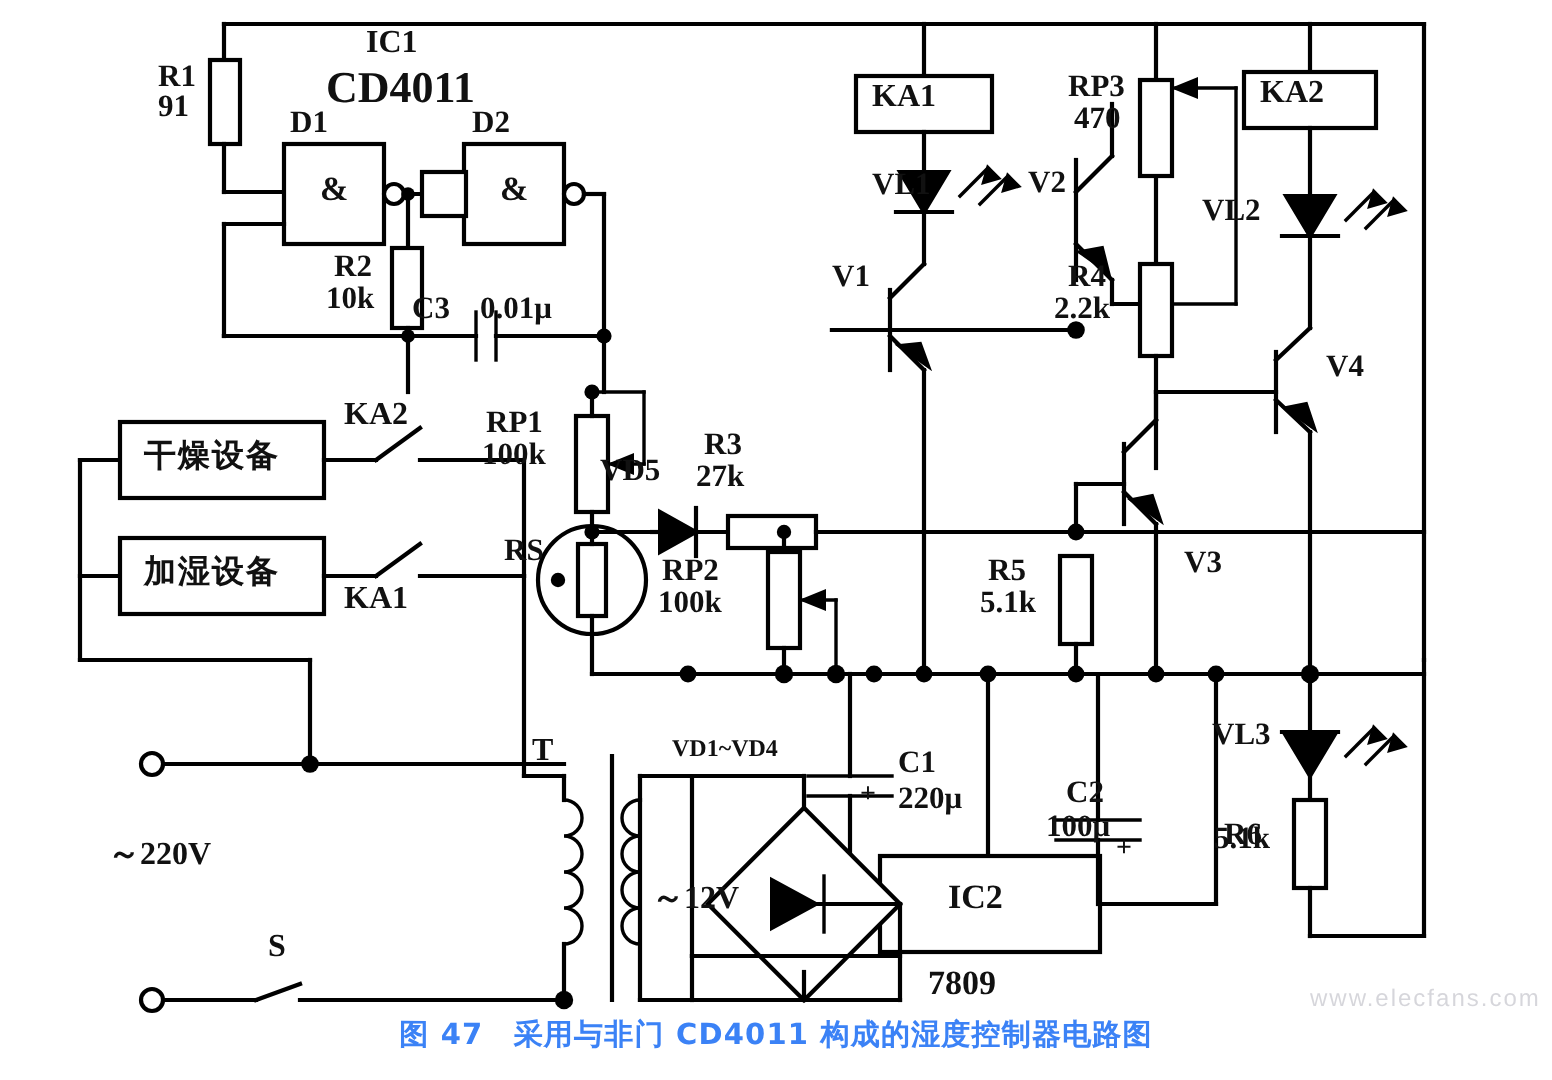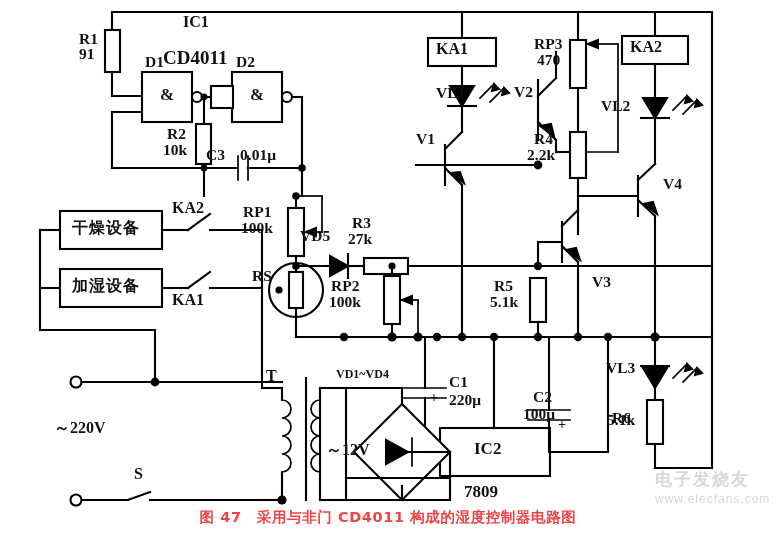--- a/index.html
+++ b/index.html
@@ -13,21 +13,21 @@
   .sym{stroke:#000;stroke-width:2.1;fill:#fff;}
   .symfill{stroke:#000;stroke-width:2.0;fill:#000;}
   .dot{fill:#000;}
   .lbl{position:absolute;font-family:"Liberation Serif", serif;
        font-weight:bold;color:#111;white-space:pre;line-height:1.03;}
   .ref{font-size:15.5px;}
   .cn{font-family:"DejaVu Sans", sans-serif;font-weight:bold;font-size:16px;letter-spacing:1px;}
   .gate{font-size:17px;font-weight:bold;}
   .caption{position:absolute;left:0;top:508px;width:776px;text-align:center;
            font-family:"DejaVu Sans", sans-serif;font-weight:bold;font-size:14.5px;
-           color:#ef4444;letter-spacing:0.6px;}
+           color:#3b82f6;letter-spacing:0.6px;}
   .wm{position:absolute;opacity:.30;color:#7a7a8a;}
   .wm1{left:655px;top:468px;font-family:"DejaVu Sans",sans-serif;font-size:17px;font-weight:bold;letter-spacing:2px;}
   .wm2{left:655px;top:492px;font-family:"Liberation Sans",sans-serif;font-size:12px;letter-spacing:1px;}
 </style>
 </head>
 <body>
 
 <div id="root">
 
   <svg width="776" height="540" viewBox="0 0 776 540">
@@ -343,21 +343,21 @@
       <path class="wire" d="M262 230 V288"></path>
       <path class="wire" d="M262 288 V388"></path>
     </g>
 
   </svg>
 
   <div class="lbl ref" style="left:79px;top:31px;"><span>R1</span></div>
   <div class="lbl ref" style="left:79px;top:46px;"><span>91</span></div>
 
   <div class="lbl ref" style="left:183px;top:14px;font-size:16px;text-align:right;"><span>IC1</span></div>
-  <div class="lbl ref" style="left:163px;top:48px;font-size:19px;"><span>CD4011</span></div>
+  <div class="lbl ref" style="left:163px;top:33px;font-size:22px;"><span>CD4011</span></div>
 
   <div class="lbl ref" style="left:145px;top:54px;"><span>D1</span></div>
   <div class="lbl gate" style="left:160px;top:86px;"><span>&amp;</span></div>
 
   <div class="lbl ref" style="left:236px;top:54px;"><span>D2</span></div>
   <div class="lbl gate" style="left:250px;top:86px;"><span>&amp;</span></div>
 
   <div class="lbl ref" style="left:167px;top:126px;"><span>R2</span></div>
   <div class="lbl ref" style="left:163px;top:142px;"><span>10k</span></div>
 
@@ -426,16 +426,15 @@
 
   <div class="lbl ref" style="left:533px;top:389px;"><span>C2</span></div>
   <div class="lbl ref" style="left:523px;top:406px;"><span>100μ</span></div>
   <div class="lbl ref" style="left:558px;top:418px;font-size:14px;"><span>+</span></div>
 
   <div class="lbl ref" style="left:474px;top:440px;font-size:17px;"><span>IC2</span></div>
   <div class="lbl ref" style="left:464px;top:483px;font-size:17px;"><span>7809</span></div>
 
   <div class="caption">图 47　采用与非门 CD4011 构成的湿度控制器电路图</div>
 
-  <div class="wm wm1">电子发烧友</div>
   <div class="wm wm2">www.elecfans.com</div>
 
 </div>
 
 </body></html>

